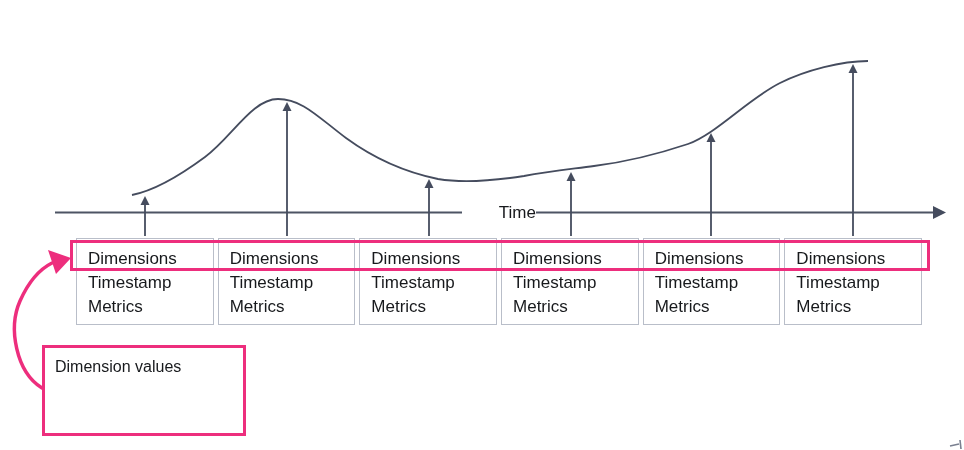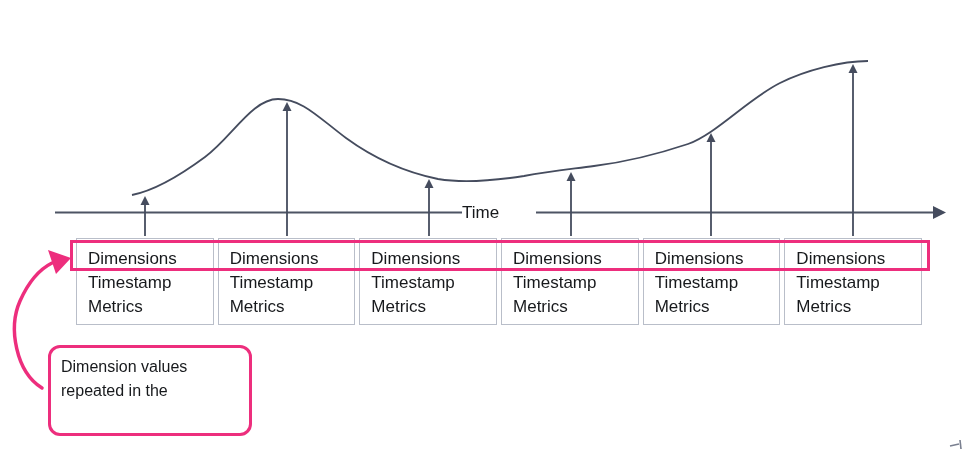--- a/index.html
+++ b/index.html
@@ -18,21 +18,21 @@
     width: 964px; height: 450px;
     z-index: 1;
   }
   .time-label {
     position: absolute;
     left: 462px;
     top: 202px;
     width: 74px;
     height: 22px;
     background: #ffffff;
-    text-align: left;
+    text-align: right;
     font-size: 17px;
     line-height: 22px;
     color: #17191c;
     z-index: 2;
   }
   .records-row {
     position: absolute;
     left: 76px;
     top: 238px;
     width: 846px;
@@ -56,26 +56,26 @@
     left: 70px;
     top: 240px;
     width: 860px;
     height: 31px;
     border: 3px solid #ed2e7d;
     z-index: 3;
     pointer-events: none;
   }
   .callout {
     position: absolute;
-    left: 48px;
+    left: 42px;
     top: 345px;
     width: 204px;
     height: 91px;
     border: 3px solid #ed2e7d;
-    border-radius: 12px;
+    border-radius: 0;
     background: #ffffff;
     padding: 7px 0 0 10px;
     font-size: 16px;
     line-height: 24px;
     color: #17191c;
     z-index: 2;
   }
 </style>
 </head>
 <body>
@@ -166,16 +166,15 @@
       <div>Dimensions</div>
       <div>Timestamp</div>
       <div>Metrics</div>
     </div>
   </div>
 
   <div class="highlight-rect"></div>
 
   <div class="callout">
     <div>Dimension values</div>
-    <div>repeated in the</div>
   </div>
 
 </div>
 
 </body></html>

